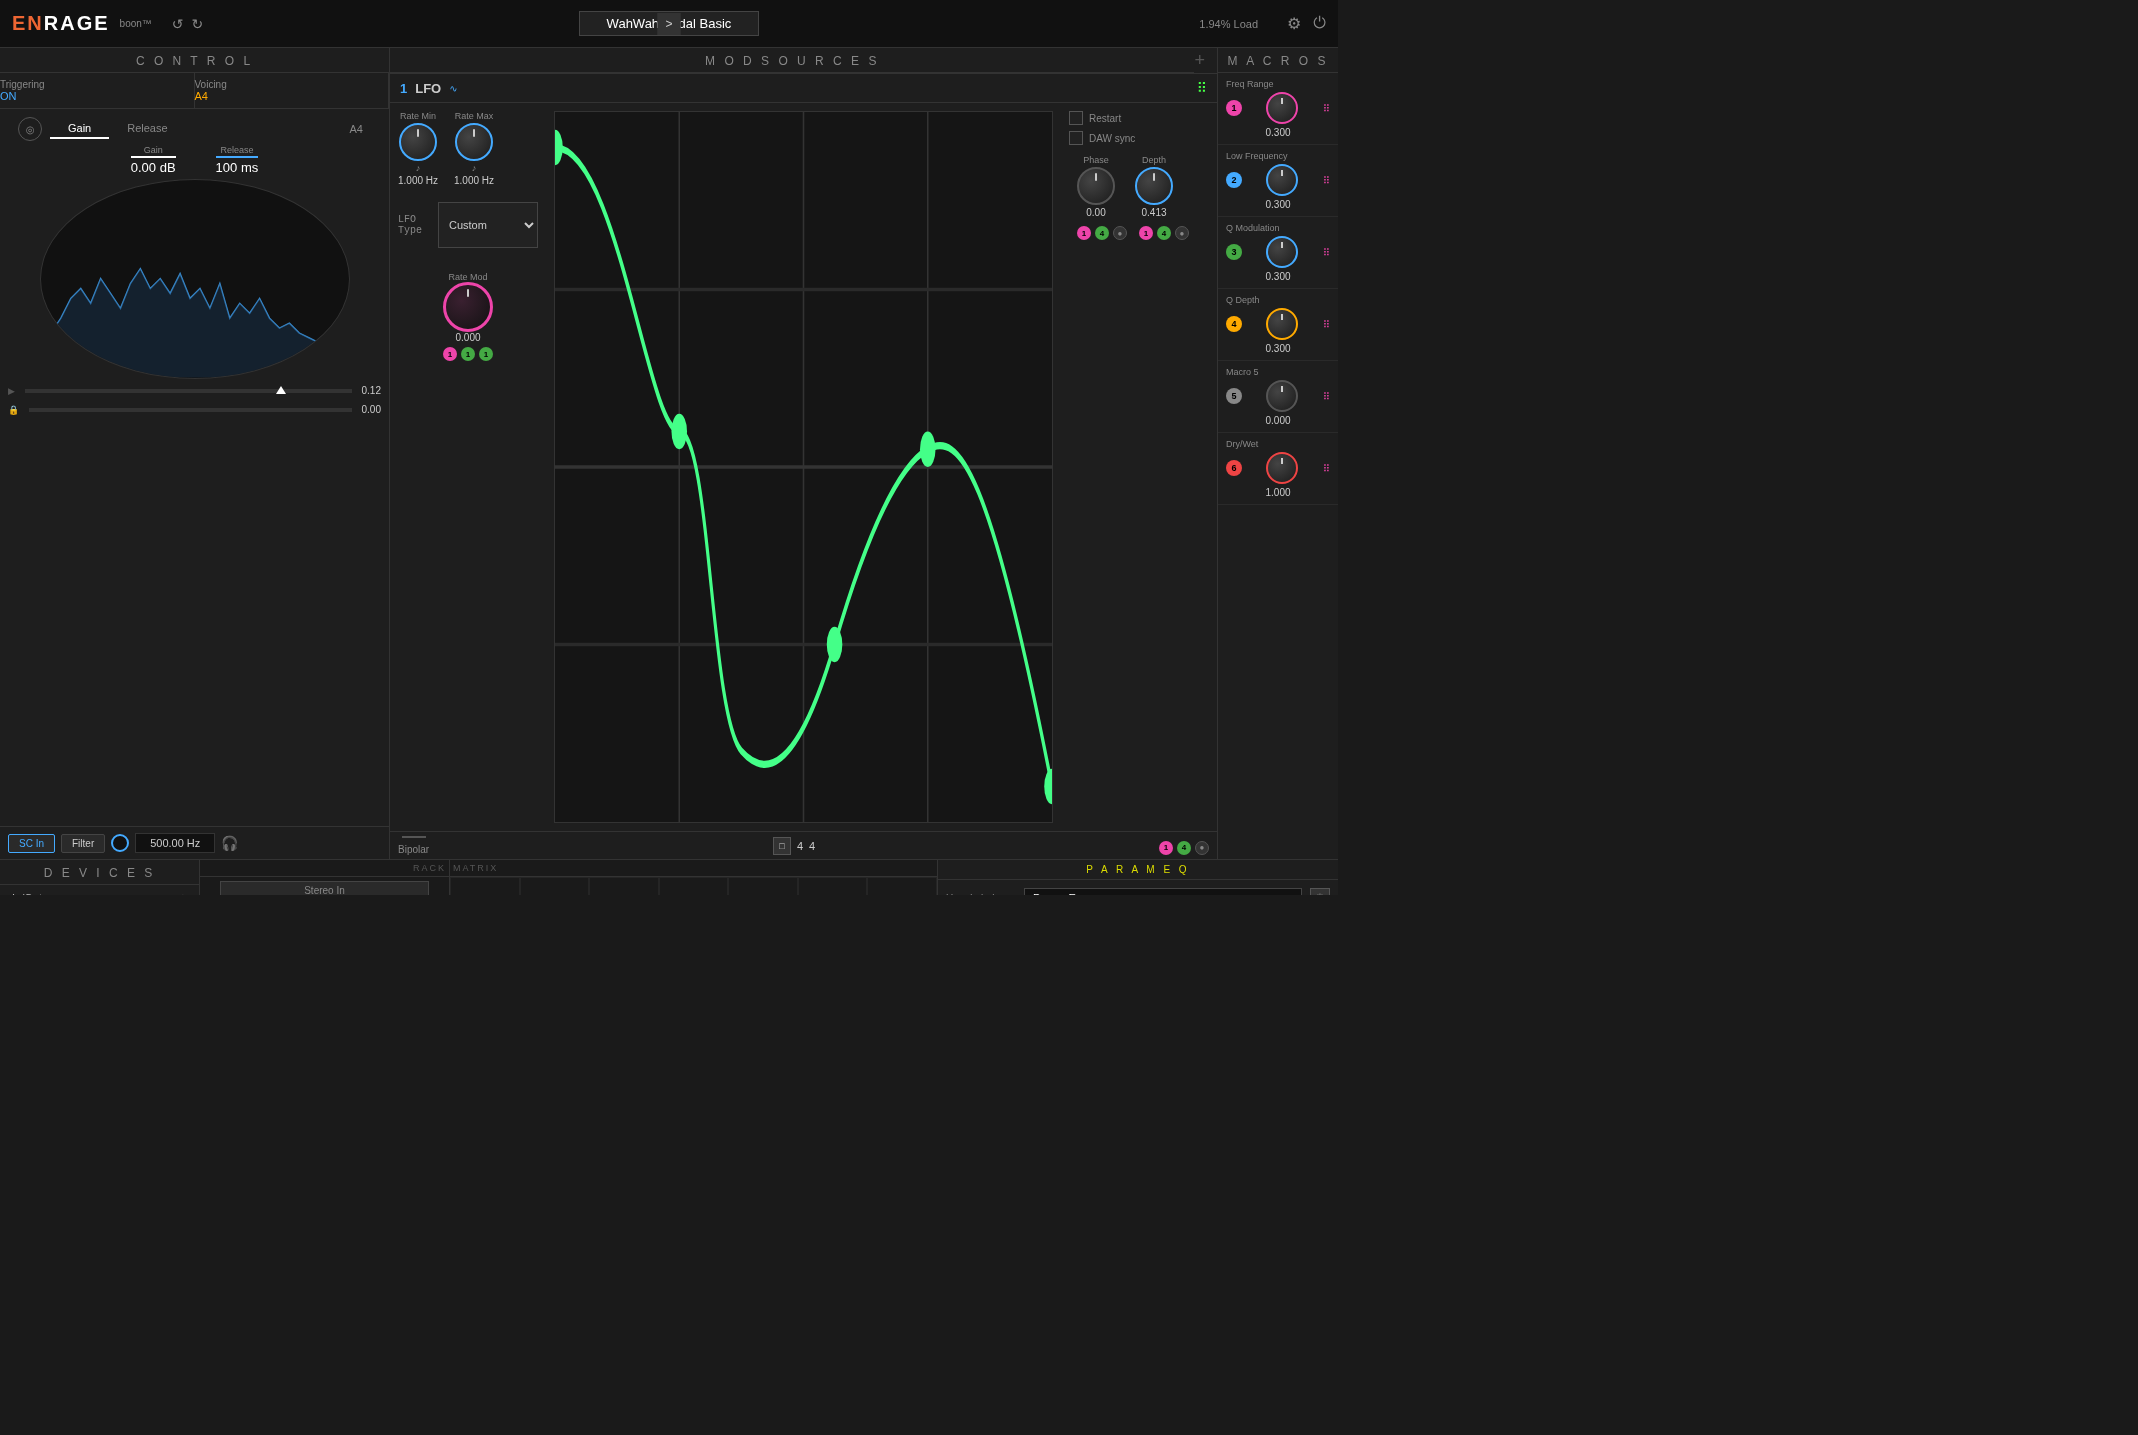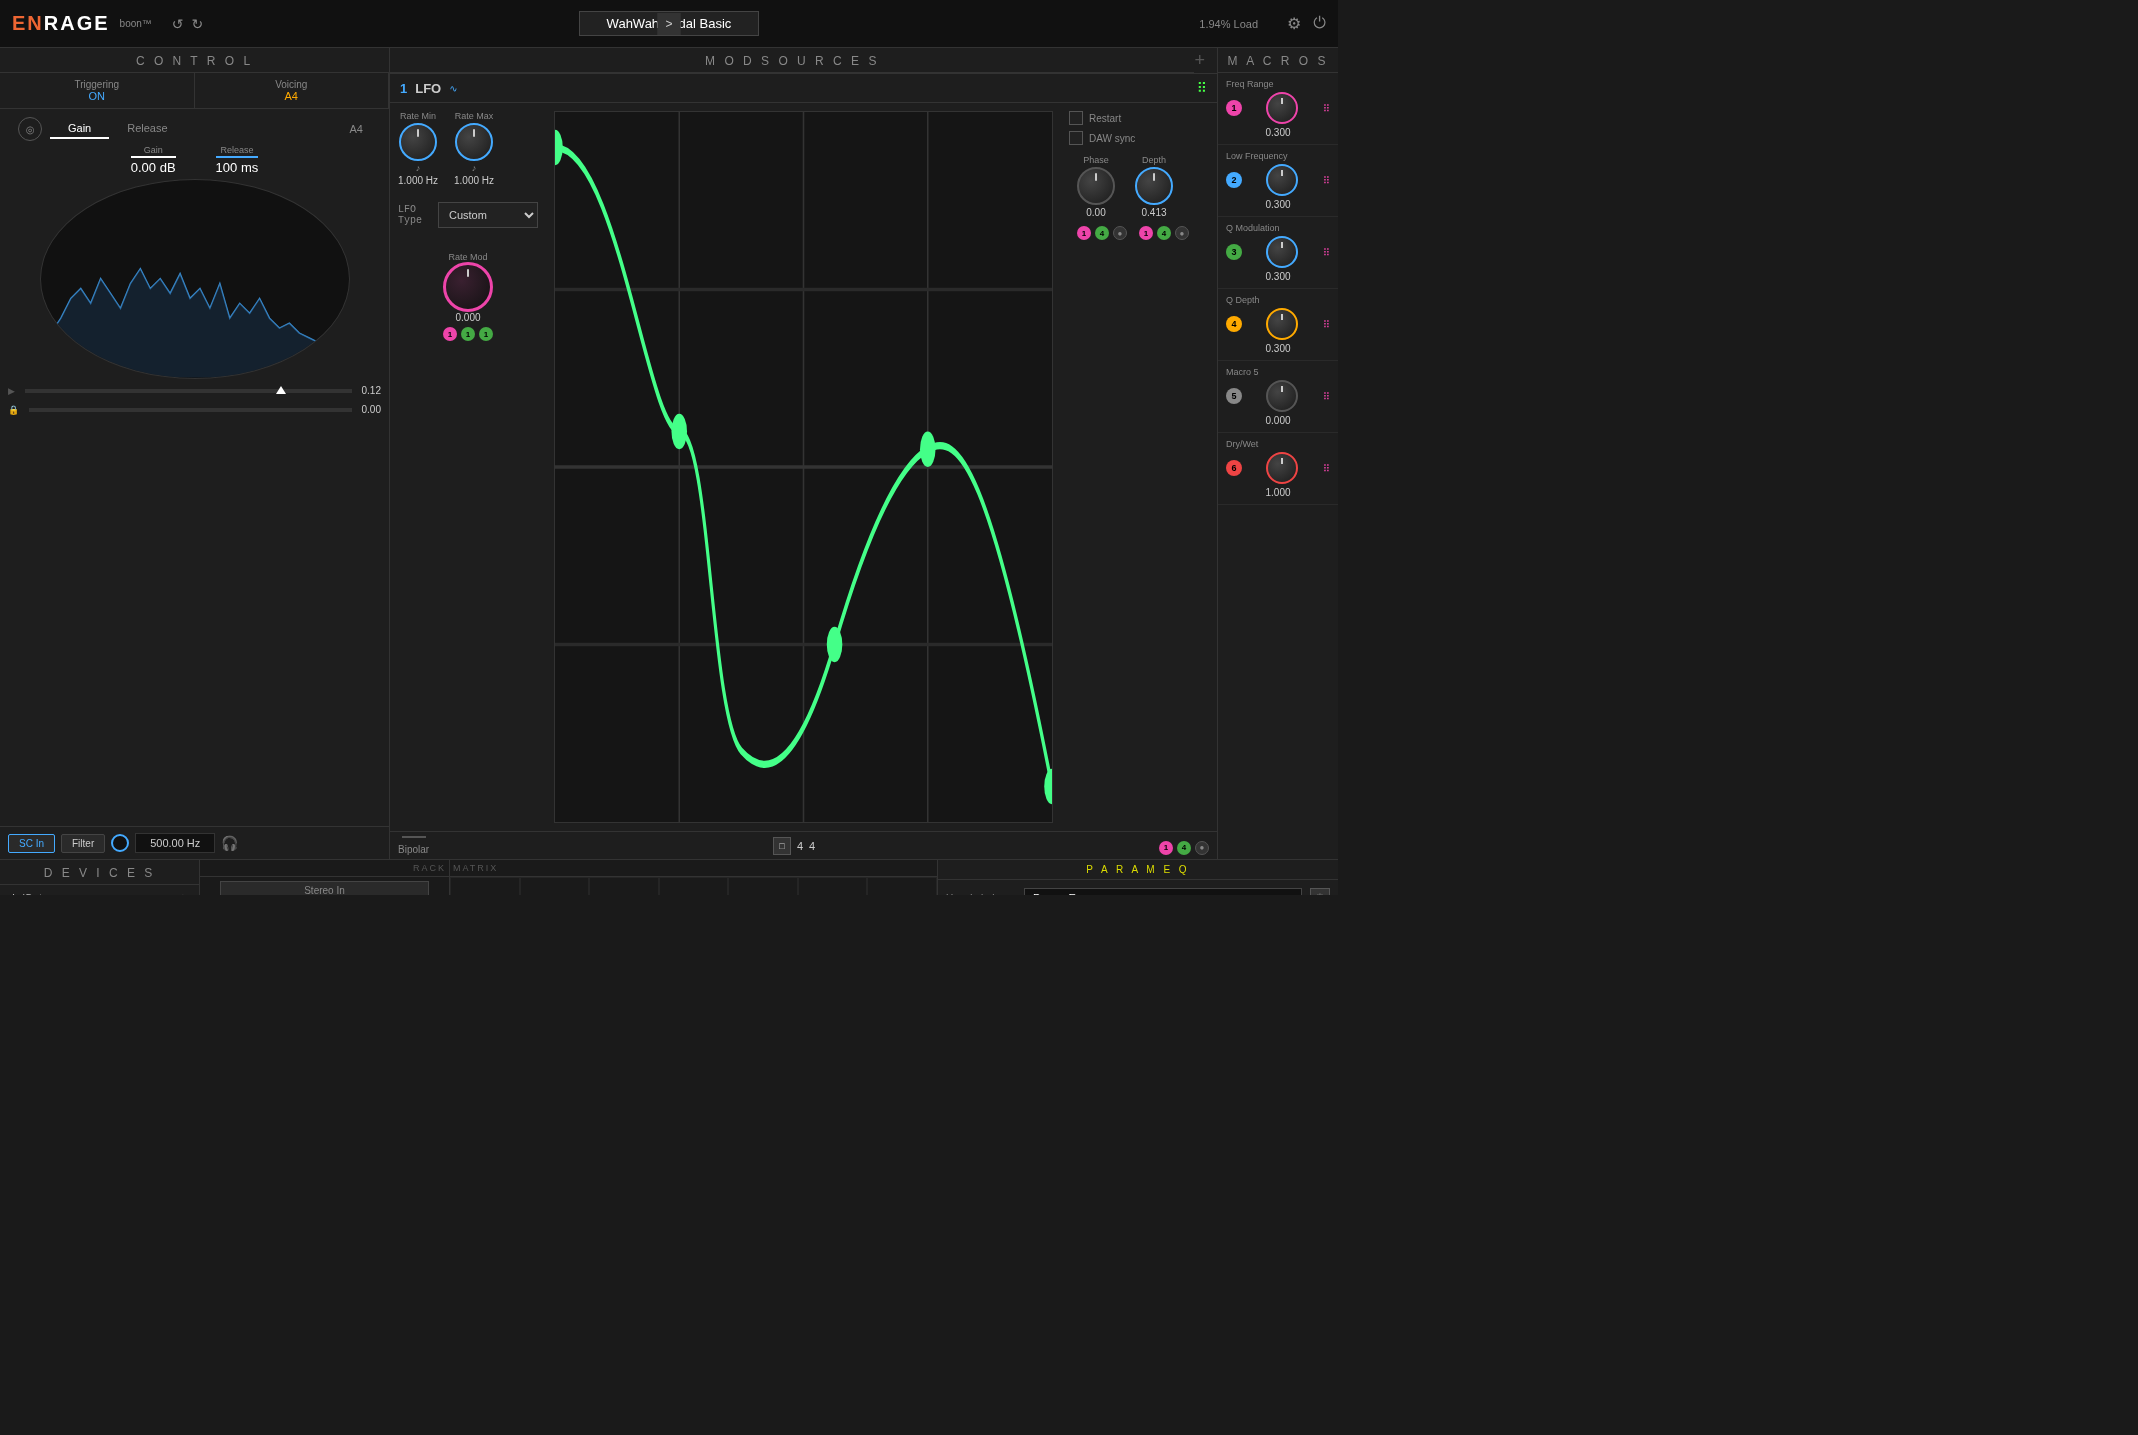--- a/index.html
+++ b/index.html
@@ -111,21 +111,20 @@
 
     .control-top {
       display: flex;
       height: 36px;
       border-bottom: 1px solid #333;
     }
     .control-tab {
       flex: 1;
       display: flex;
       flex-direction: column;
-      align-items: center;
       justify-content: center;
       border-right: 1px solid #333;
       font-size: 10px;
       color: #888;
     }
     .control-tab .tab-val {
       color: #4af;
       font-size: 11px;
     }
     .control-tab .tab-val.yellow { color: #fa0; }
@@ -295,21 +294,21 @@
     .lfo-type-row {
       display: flex;
       align-items: center;
       gap: 6px;
     }
     .lfo-type-label { font-size: 10px; color: #888; font-family: Liberation Mono, monospace; }
     .lfo-type-select {
       background: #222;
       border: 1px solid #444;
       color: #ccc;
-      padding: 5px 6px;
+      padding: 15px 6px;
       font-size: 11px;
       cursor: pointer;
       min-width: 100px;
     }
 
     .rate-mod-group {
       display: flex;
       flex-direction: column;
       align-items: center;
       margin-top: 8px;

